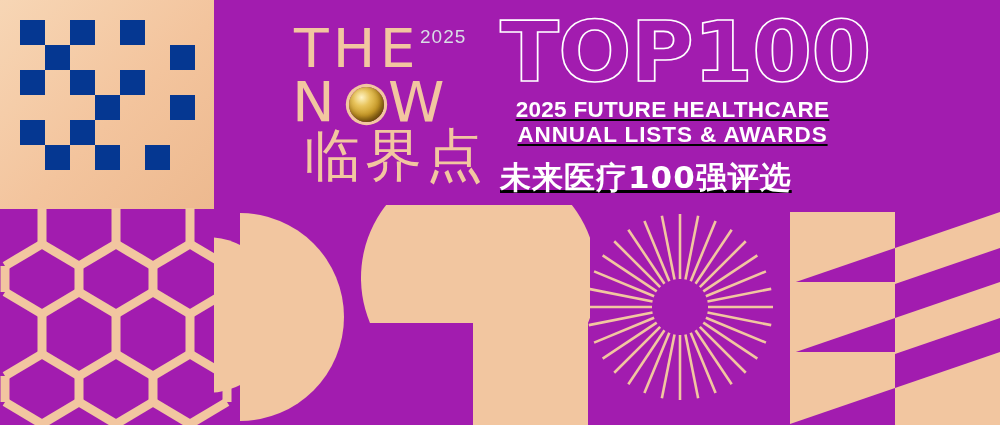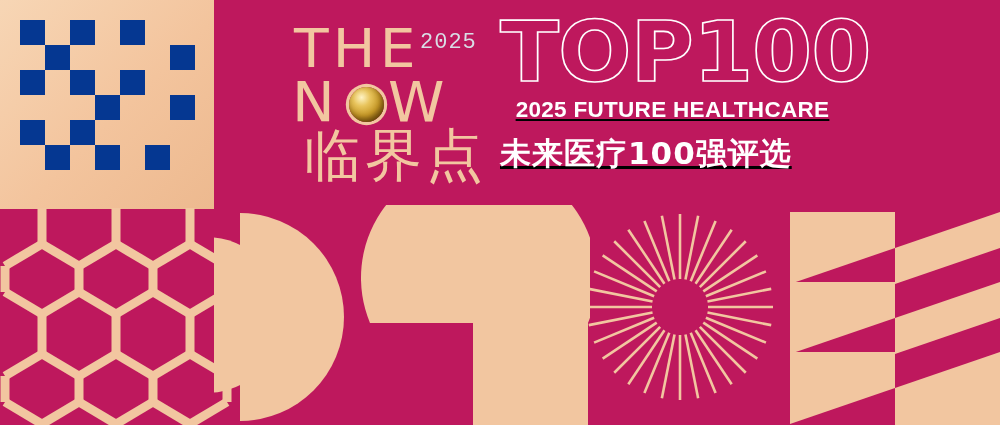--- a/index.html
+++ b/index.html
@@ -3,21 +3,21 @@
 <meta charset="utf-8">
 <title>THE NOW 2025 TOP100 Banner</title>
 <style>
   html,body{margin:0;padding:0;background:#0b1b3a;}
   *{box-sizing:border-box;}
 
   #banner{
     position:relative;
     width:1000px;height:425px;
     overflow:hidden;
-    background:#be185d;
+    background:#a21caf;
     font-family:"Liberation Sans","DejaVu Sans",sans-serif;
     -webkit-font-smoothing:antialiased;
   }
 
   
   #checker-block{
     position:absolute;left:0;top:0;width:214px;height:209px;
     background:linear-gradient(135deg,#f7d6b5 0%,#f3c49d 55%,#edb98f 100%);
   }
   #checker-grid{
@@ -67,25 +67,25 @@
   #logo-the{
     position:absolute;left:2px;top:0;
     font-size:54px;line-height:54px;
     letter-spacing:4px;
     font-weight:400;
     color:#f2c6a0;
     font-family:"DejaVu Sans",sans-serif;
     transform:scaleX(1.05);transform-origin:left top;
   }
   #logo-year{
-    position:absolute;left:128px;top:12px;
-    font-size:22px;line-height:17px;
+    position:absolute;left:128px;top:6px;
+    font-size:19px;line-height:17px;
     letter-spacing:1px;
     color:#d9dde6;
-    font-family:Liberation Mono, monospace;
+    font-family:Liberation Sans, sans-serif;
   }
   .logo-line2{
     position:relative;height:58px;margin-top:-4px;
   }
   #logo-n{
     position:absolute;left:0px;top:0;
     font-size:56px;line-height:56px;color:#f2c6a0;
     font-family:"DejaVu Sans",sans-serif;
     transform:scaleX(1.02);transform-origin:left top;
   }
@@ -344,16 +344,17 @@
       <span id="logo-w">W</span>
     </div>
     <div id="logo-cn">临界点</div>
   </div>
 
   <div id="headline-block">
     <div id="top100-wrap">
       <div id="top100">TOP100</div>
     </div>
     <div class="sub-line" id="sub-line-1">2025 FUTURE HEALTHCARE</div>
+    <div class="sub-line" id="sub-line-2">ANNUAL LISTS &amp; AWARDS</div>
     <div id="headline-cn">未来医疗100强评选</div>
   </div>
 
 </div>
 
 </body></html>

